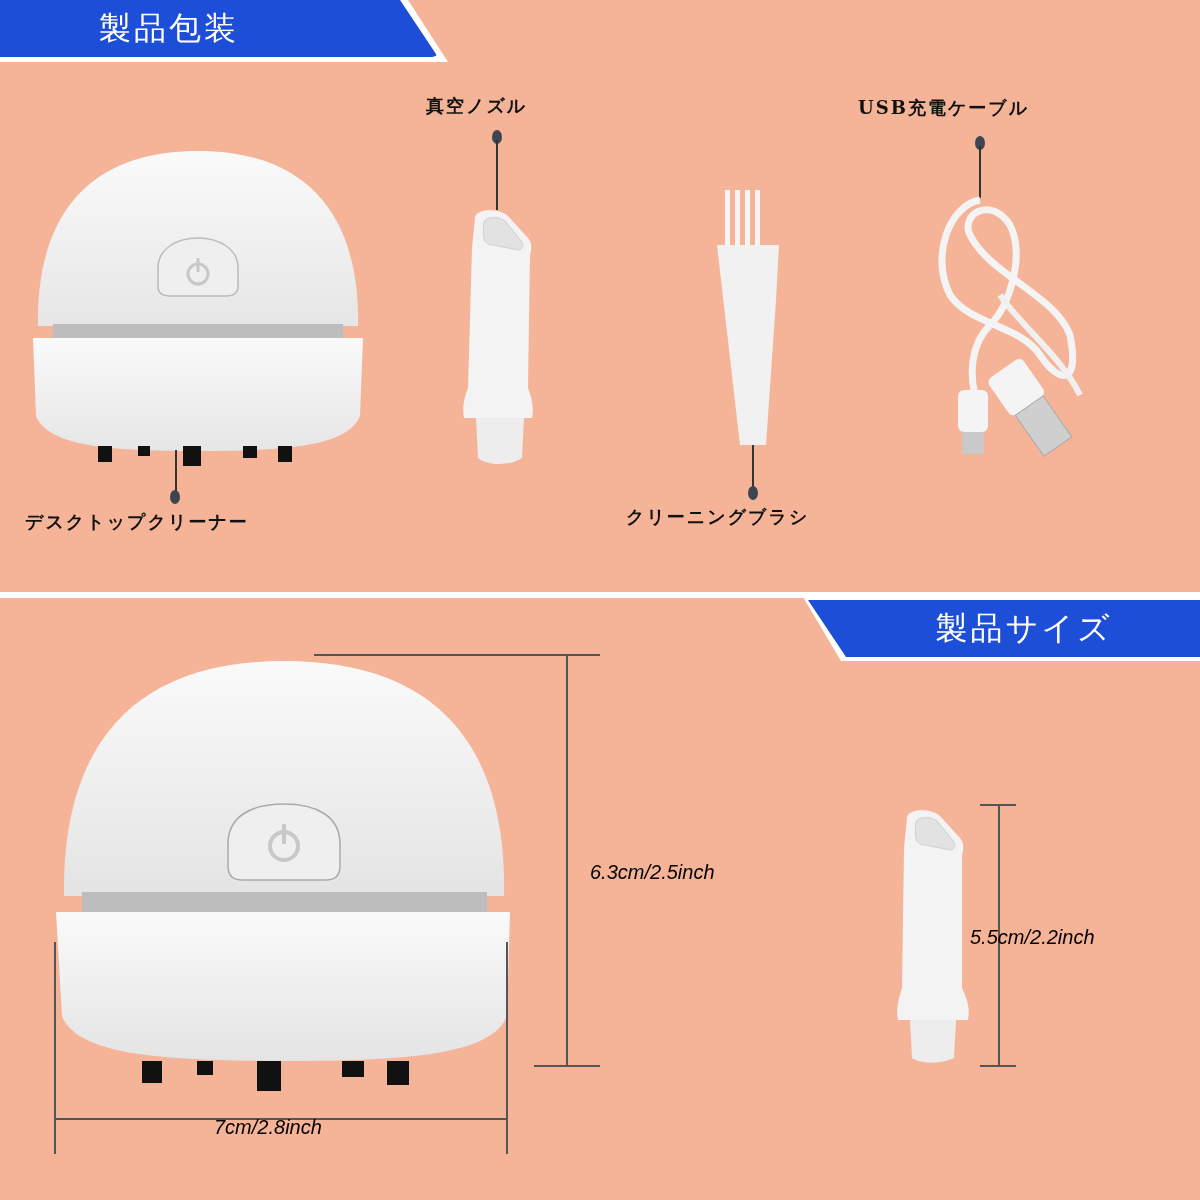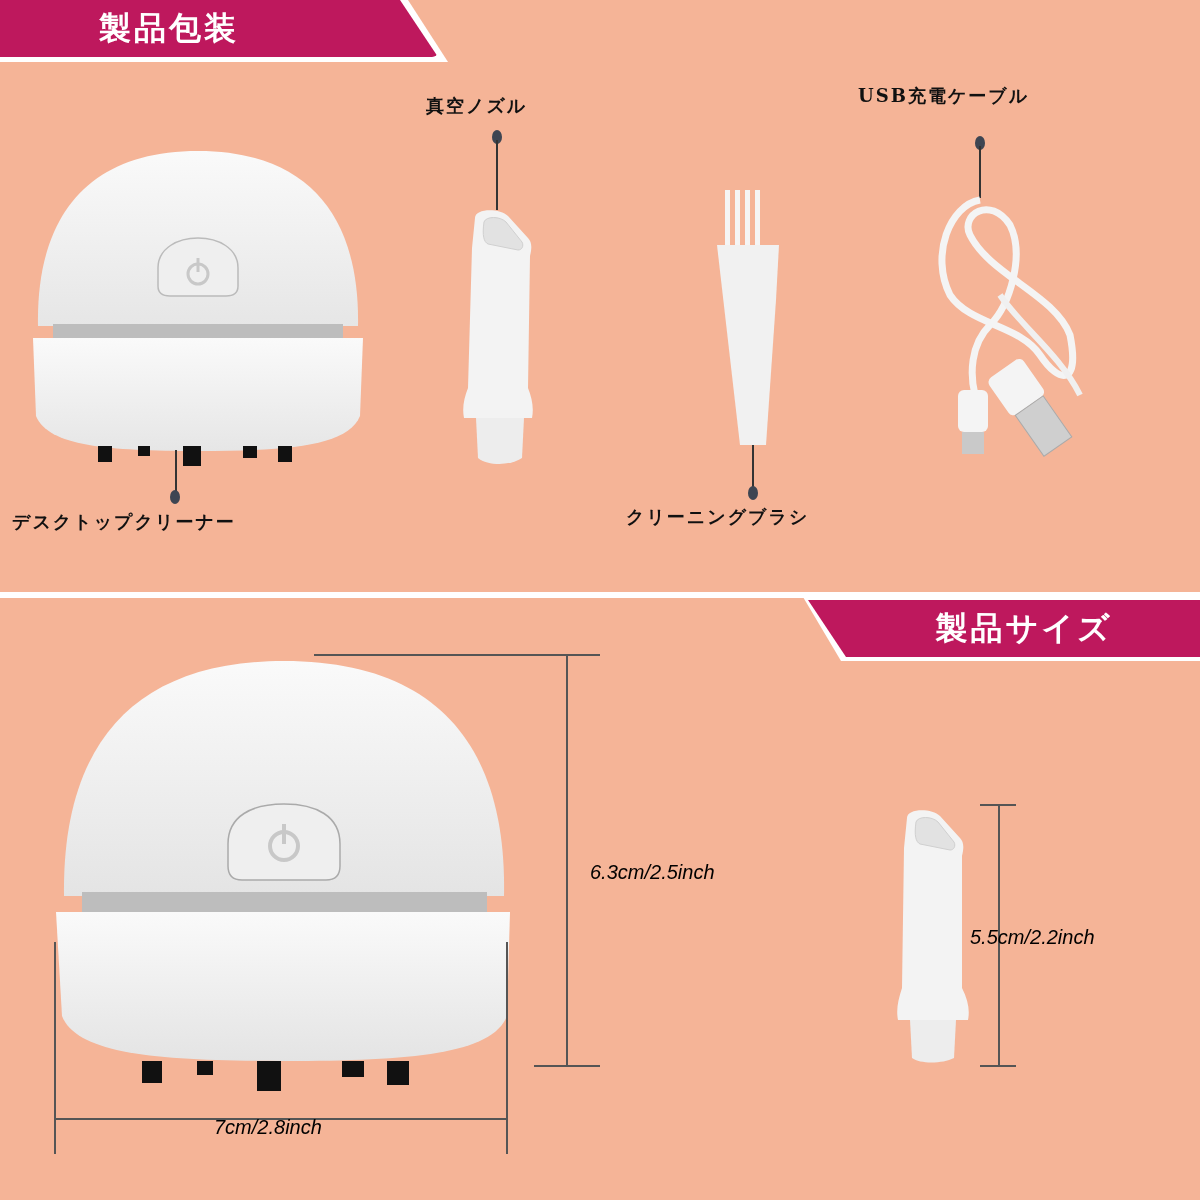--- a/index.html
+++ b/index.html
@@ -1,17 +1,17 @@
 <!DOCTYPE html>
 <html><head>
 <meta charset="utf-8">
 <style>
   html,body{margin:0;padding:0;}
   body{width:1200px;height:1200px;position:relative;overflow:hidden;background:#f5b497;font-family:"DejaVu Serif","Liberation Serif",serif;}
-  .banner{position:absolute;background:#be185d;color:#fff;font-weight:bold;display:flex;align-items:center;justify-content:center;text-align:right;}
+  .banner{position:absolute;background:#1d4ed8;color:#fff;font-weight:normal;display:flex;align-items:center;justify-content:center;text-align:right;}
   .banner-top{left:0;top:0;width:438px;height:57px;clip-path:polygon(0 0,400px 0,438px 57px,0 57px);border-radius:0 0 6px 0;}
   .banner-top-border{position:absolute;left:0;top:0;width:448px;height:62px;background:#fff;clip-path:polygon(0 0,408px 0,448px 62px,0 62px);}
   .banner-bottom-border{position:absolute;left:803px;top:597px;width:397px;height:64px;background:#fff;clip-path:polygon(0 0,397px 0,397px 64px,38px 64px);}
   .banner-bottom{left:808px;top:600px;width:392px;height:57px;clip-path:polygon(0 0,392px 0,392px 57px,38px 57px);}
   .banner span{font-size:32px;letter-spacing:3px;}
   .banner-top span{margin-left:-100px;}
   .banner-bottom span{margin-left:40px;}
   .divider{position:absolute;left:0;top:592px;width:1200px;height:6px;background:#fff;}
   .label{position:absolute;font-weight:bold;font-size:18px;color:#111;letter-spacing:2px;white-space:nowrap;}
   .pin-line{position:absolute;width:2px;background:#333;}
@@ -42,21 +42,21 @@
   <circle cx="170" cy="128" r="10" fill="none" stroke="#c8c8c8" stroke-width="3"></circle>
   <line x1="170" y1="112" x2="170" y2="126" stroke="#c8c8c8" stroke-width="3"></line>
   <rect x="70" y="300" width="14" height="16" fill="#111"></rect>
   <rect x="110" y="300" width="12" height="10" fill="#111"></rect>
   <rect x="155" y="300" width="18" height="20" fill="#111"></rect>
   <rect x="215" y="300" width="14" height="12" fill="#111"></rect>
   <rect x="250" y="300" width="14" height="16" fill="#111"></rect>
 </svg>
 <div class="pin-line" style="left:175px;top:450px;height:44px"></div>
 <div class="pin-dot" style="left:170px;top:490px"></div>
-<div class="label" style="left:12px;top:510px">デスクトップクリーナー</div>
+<div class="label" style="left:25px;top:510px">デスクトップクリーナー</div>
 
 <div class="label" style="left:426px;top:94px">真空ノズル</div>
 <div class="pin-dot" style="left:492px;top:130px"></div>
 <div class="pin-line" style="left:496px;top:140px;height:70px"></div>
 <svg style="left:460px;top:208px" width="90" height="260" viewBox="0 0 90 260">
   <path d="M15 10 C15 0 40 0 48 8 L68 30 C72 34 72 40 70 48 L68 180 C72 190 74 200 72 210 L4 210 C2 200 4 190 8 180 L12 40 Z" fill="#f3f3f3"></path>
   <path d="M24 14 C26 8 40 8 46 14 L62 34 C64 38 62 42 58 42 L28 36 C24 34 22 28 24 14Z" fill="#e2e2e2" stroke="#d0d0d0"></path>
   <path d="M16 210 L64 210 L62 250 C50 258 28 258 18 250 Z" fill="#ededed"></path>
 </svg>
 
@@ -64,21 +64,21 @@
   <rect x="11" y="0" width="5" height="55" fill="#f5f5f5"></rect>
   <rect x="21" y="0" width="5" height="55" fill="#f5f5f5"></rect>
   <rect x="31" y="0" width="5" height="55" fill="#f5f5f5"></rect>
   <rect x="41" y="0" width="5" height="55" fill="#f5f5f5"></rect>
   <path d="M3 55 L65 55 L62 110 L52 255 L26 255 Z" fill="#f1f1f1"></path>
 </svg>
 <div class="pin-line" style="left:752px;top:445px;height:46px"></div>
 <div class="pin-dot" style="left:748px;top:486px"></div>
 <div class="label" style="left:626px;top:505px">クリーニングブラシ</div>
 
-<div class="label" style="left:858px;top:84px">USB充電ケーブル</div>
+<div class="label" style="left:858px;top:96px">USB充電ケーブル</div>
 <div class="pin-dot" style="left:975px;top:136px"></div>
 <div class="pin-line" style="left:979px;top:146px;height:52px"></div>
 <svg style="left:930px;top:195px" width="160" height="270" viewBox="0 0 160 270">
   <path d="M50 5 C20 10 0 60 20 100 C40 130 90 130 110 160 C130 190 150 190 140 140 C125 100 60 80 40 40 C30 20 60 0 80 30 C95 60 80 110 60 130 C40 150 40 180 45 200" fill="none" stroke="#f4f4f4" stroke-width="7"></path>
   <path d="M70 100 C90 130 130 160 150 200" fill="none" stroke="#f0f0f0" stroke-width="6"></path>
   <rect x="28" y="195" width="30" height="42" rx="6" fill="#f4f4f4"></rect>
   <rect x="32" y="237" width="22" height="22" fill="#c9c9c9"></rect>
   <g transform="rotate(-35 100 210)">
     <rect x="78" y="165" width="42" height="45" rx="6" fill="#f4f4f4"></rect>
     <rect x="82" y="210" width="34" height="50" fill="#cfcfcf" stroke="#aaa"></rect>

